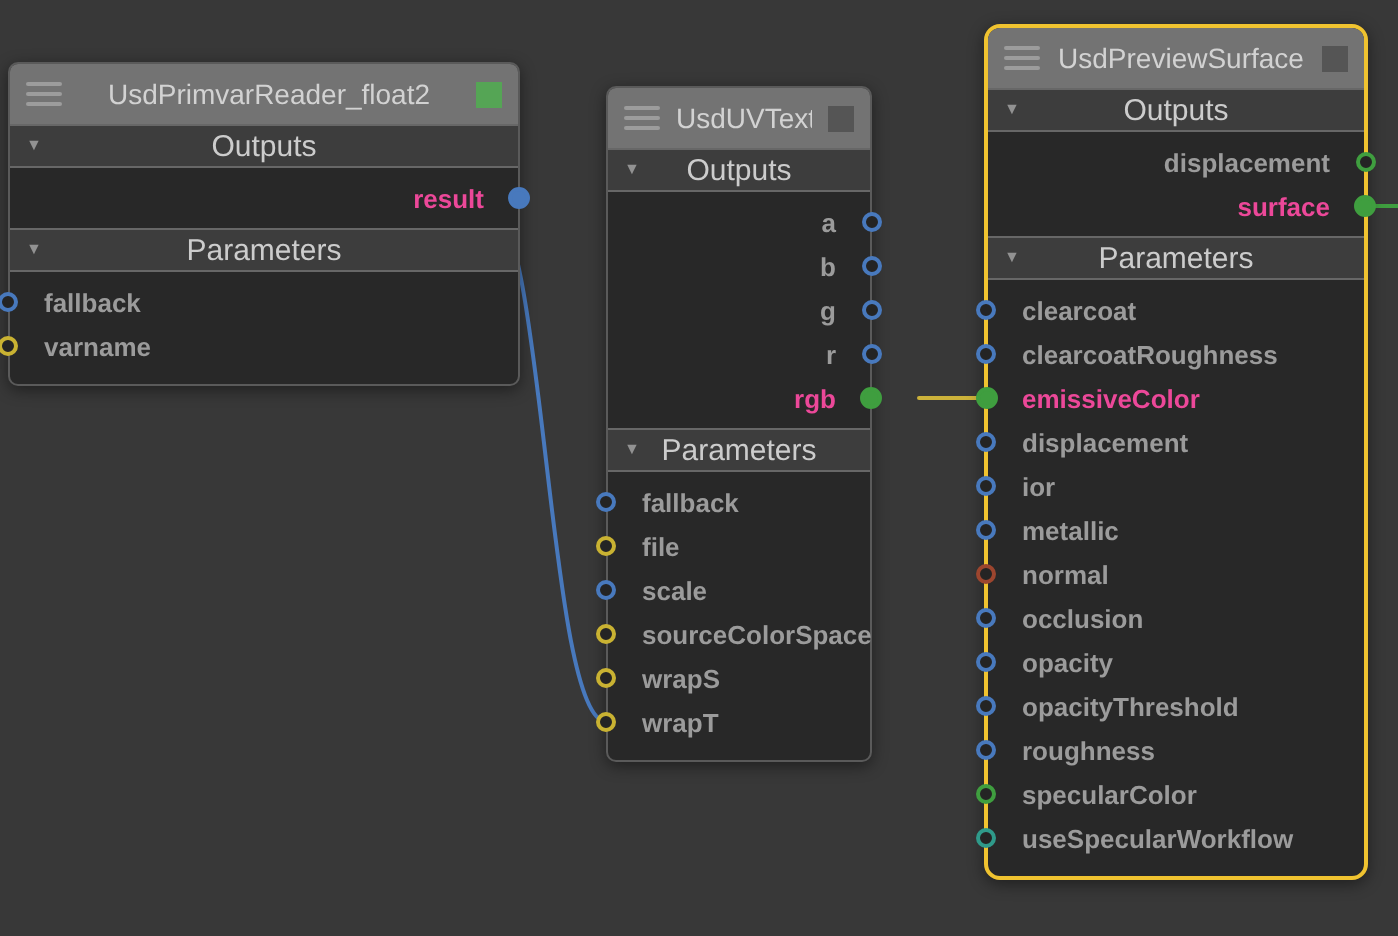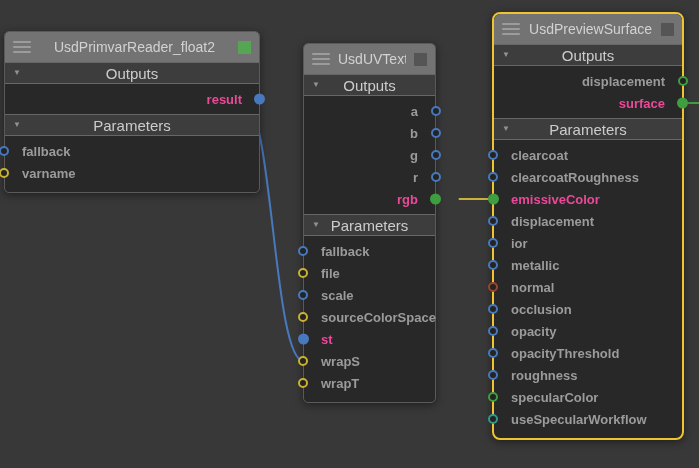--- a/index.html
+++ b/index.html
@@ -142,24 +142,20 @@
           <span class="port-label">file</span>
         </div>
         <div class="port-row left">
           <span class="port side-left" style="border-color: rgb(72, 121, 189);"></span>
           <span class="port-label">scale</span>
         </div>
         <div class="port-row left">
           <span class="port side-left" style="border-color: rgb(201, 178, 50);"></span>
           <span class="port-label">sourceColorSpace</span>
         </div>
-        <div class="port-row left connected">
-          <span class="port side-left connected" style="border-color: rgb(72, 121, 189); background: rgb(72, 121, 189);"></span>
-          <span class="port-label">st</span>
-        </div>
         <div class="port-row left">
           <span class="port side-left" style="border-color: rgb(201, 178, 50);"></span>
           <span class="port-label">wrapS</span>
         </div>
         <div class="port-row left">
           <span class="port side-left" style="border-color: rgb(201, 178, 50);"></span>
           <span class="port-label">wrapT</span>
         </div>
       </div>
     </div>

